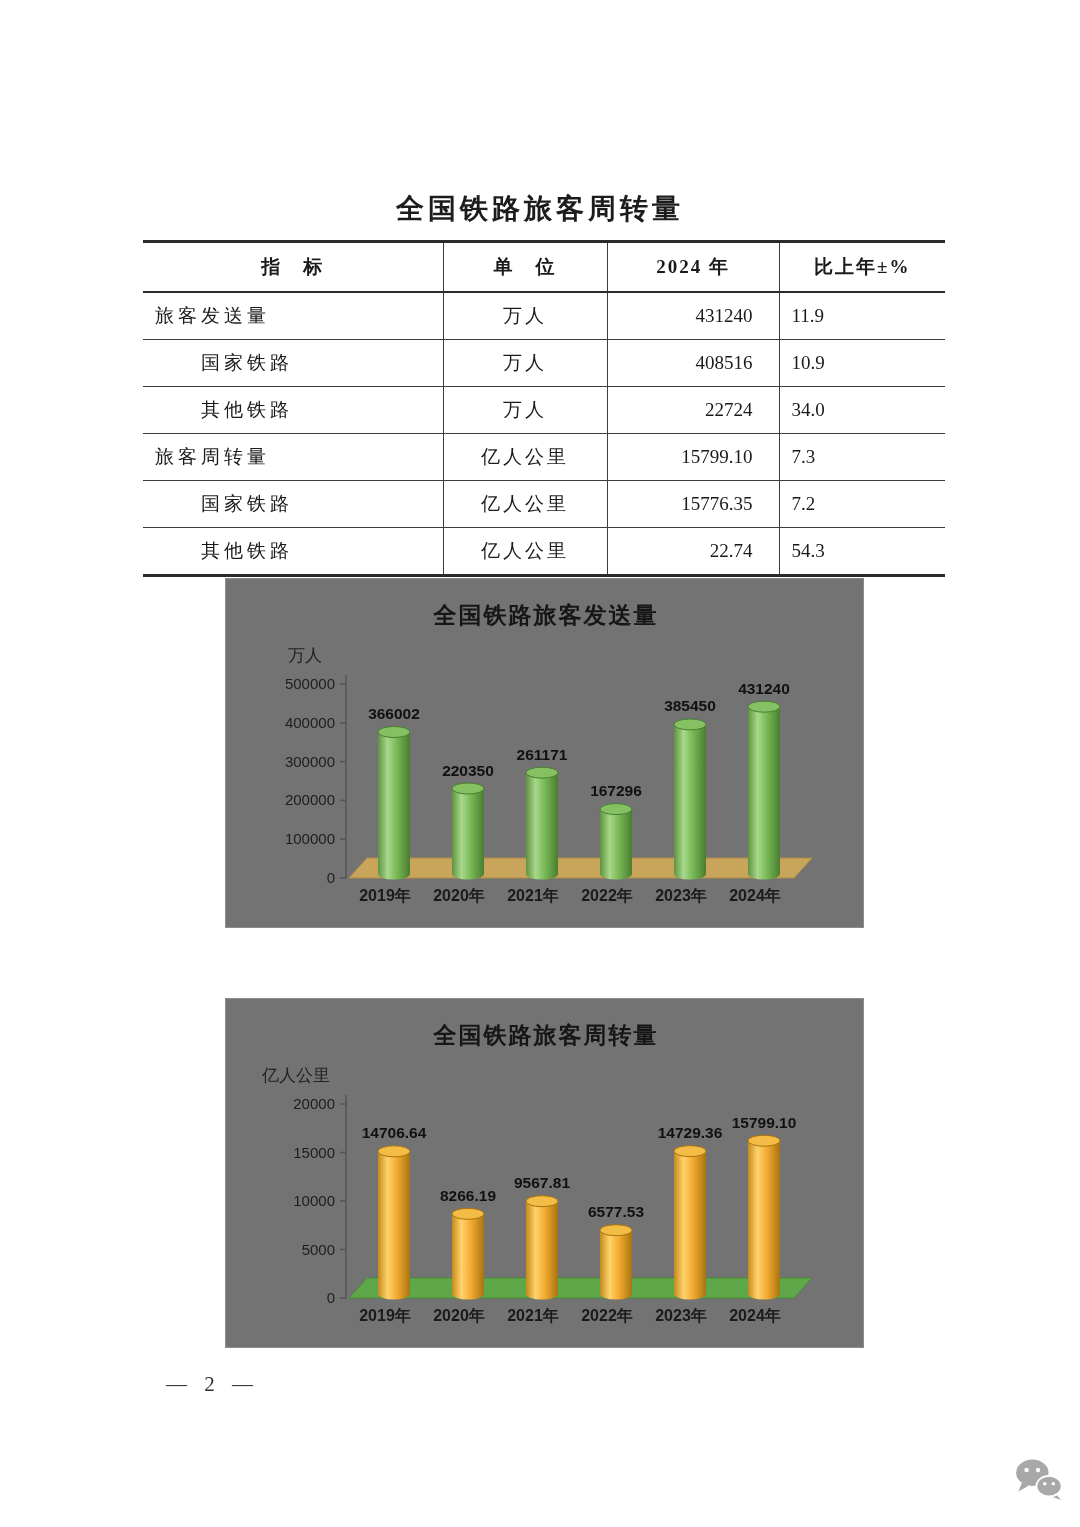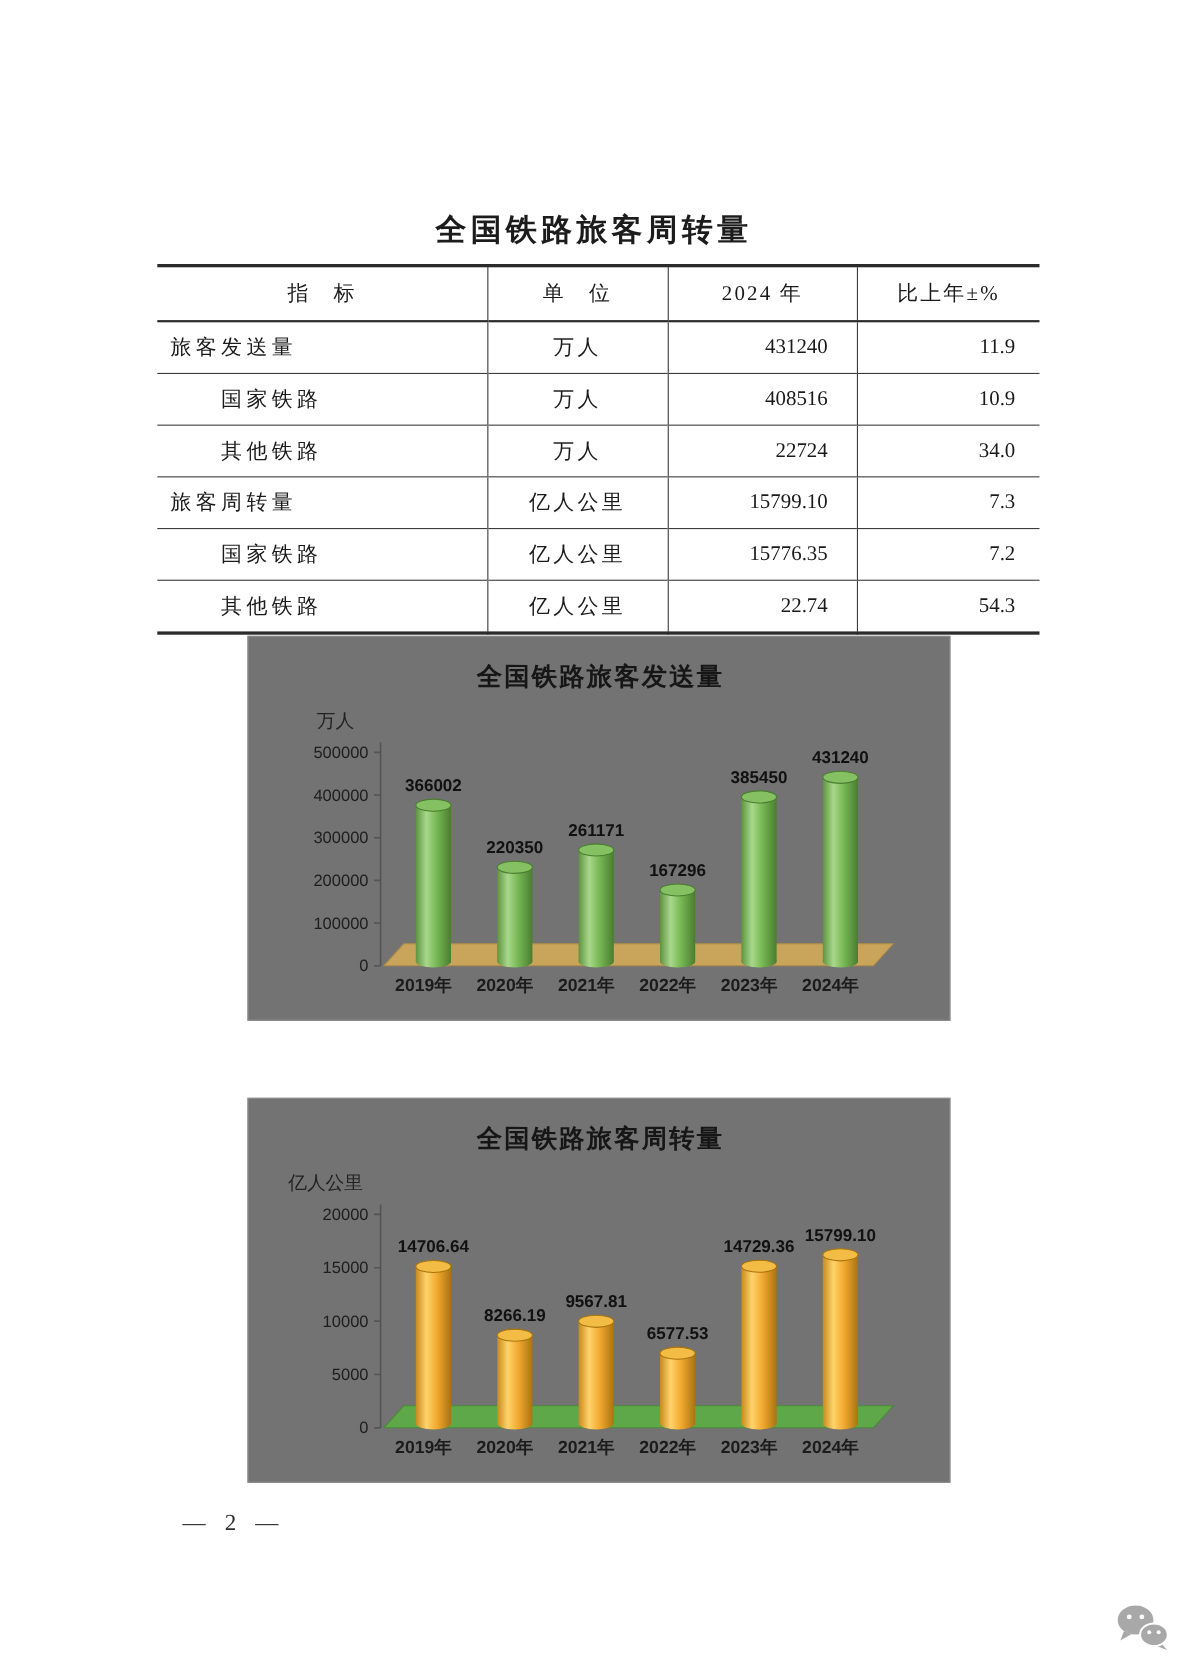--- a/index.html
+++ b/index.html
@@ -14,31 +14,31 @@
     letter-spacing:4px; color:#1c1c1c;
     font-family:"Liberation Sans", sans-serif;
   }
   table.stats {
     position:absolute; left:143px; top:240px; width:802px;
     border-collapse:collapse; table-layout:fixed;
     font-size:19px; color:#1a1a1a;
     border-top:3px solid #2b2b2b; border-bottom:3px solid #2b2b2b;
   }
   table.stats th {
-    height:46px; font-weight:400; text-align:center;
+    height:46px; font-weight:700; text-align:center;
     border-bottom:2px solid #2b2b2b; letter-spacing:2px;
   }
   table.stats td { height:44px; border-top:1px solid #3c3c3c; }
   table.stats tr:first-child td { border-top:none;font-family:Liberation Serif, serif; }
   .vline { border-right:1px solid #3c3c3c; }
   .cell-ind { text-align:left; padding-left:12px; letter-spacing:4px; }
   .cell-ind.indent { padding-left:58px; }
   .cell-unit { text-align:center; letter-spacing:3px; }
   .cell-val { text-align:right; padding-right:26px; }
-  .cell-chg { text-align:right; padding-right:22px;padding-left:12px; }
+  .cell-chg { padding-right:22px;padding-left:12px; }
   .chart-box {
     position:absolute; left:225px; width:637px; height:348px;
     background:#737373; border:1px solid #8c8c8c;
   }
   #chart-box-0 { top:578px; }
   #chart-box-1 { top:998px; }
   .chart-box svg { display:block; }
   .page-number {
     position:absolute; left:166px; top:1372px;
     font-size:21px; letter-spacing:1px; word-spacing:10px; color:#2f2f2f;

